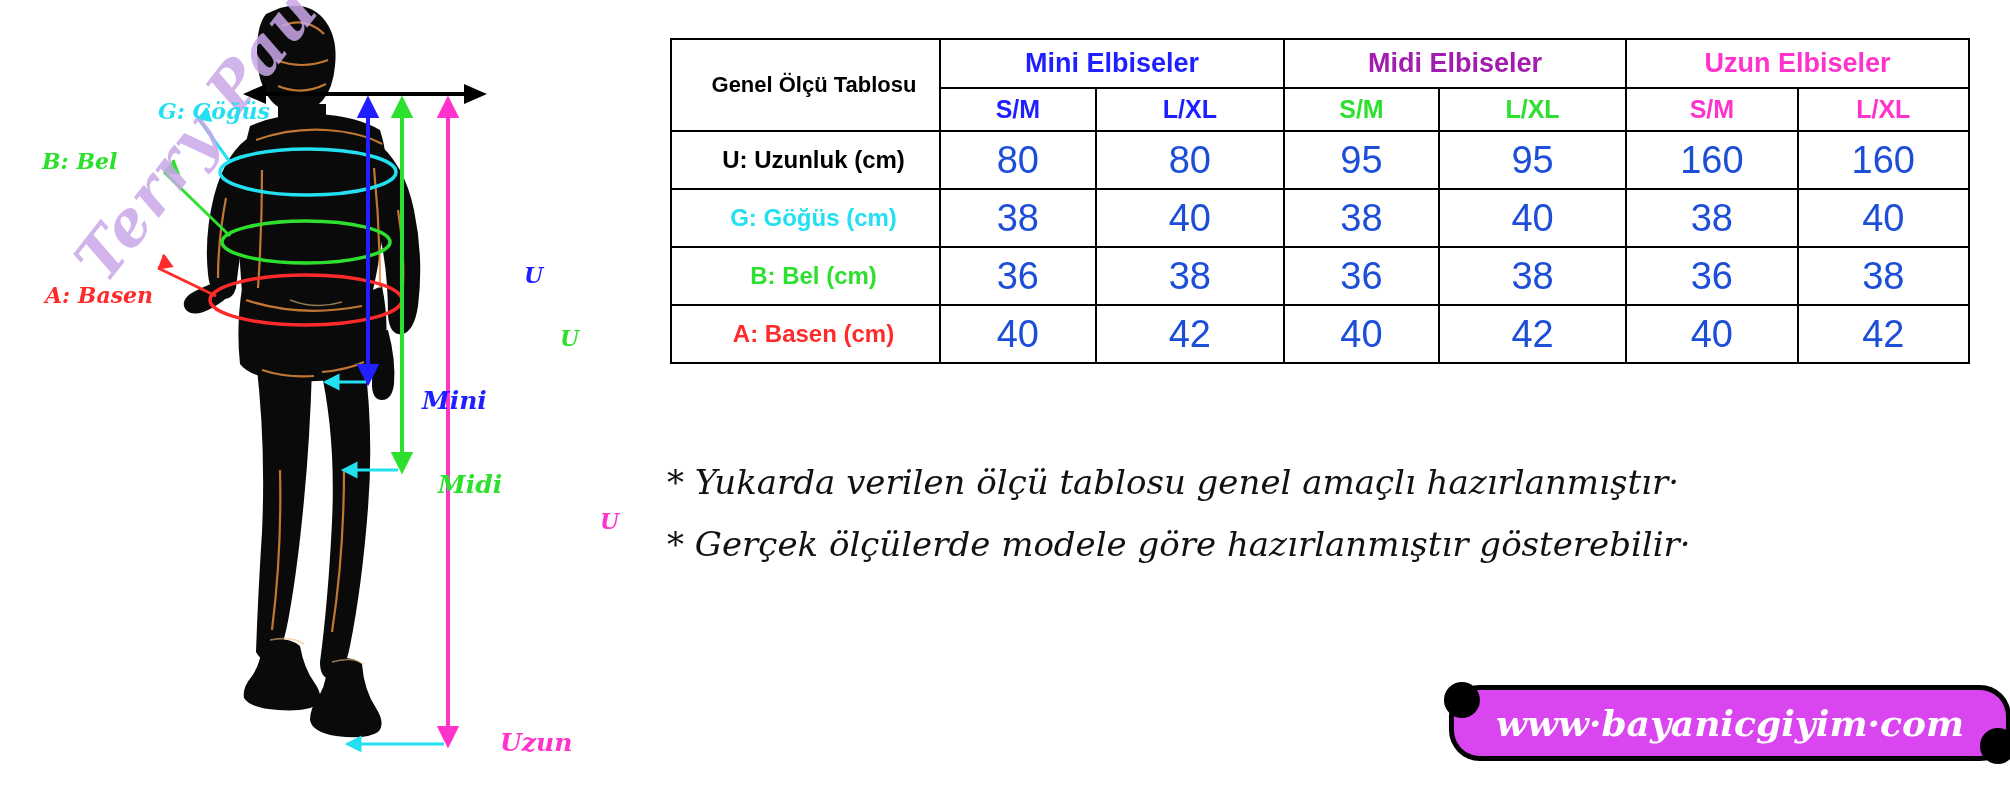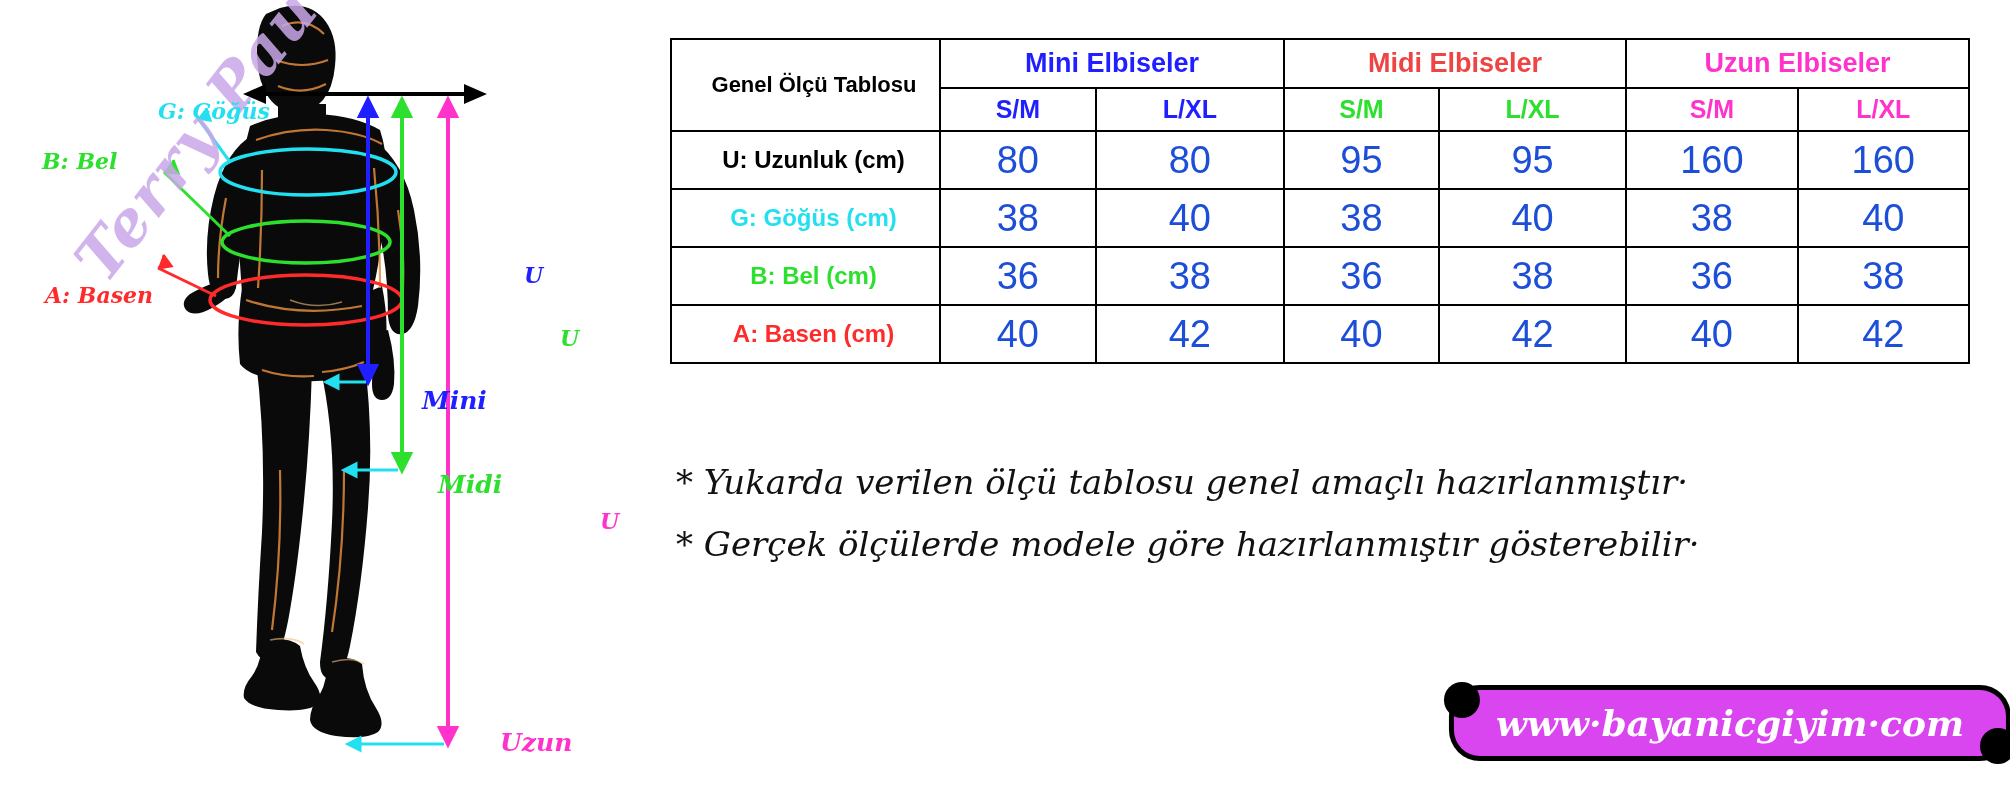--- a/index.html
+++ b/index.html
@@ -29,35 +29,35 @@
   .vlabel.u1{left:524px;top:262px;color:#1f1fff;}
   .vlabel.u2{left:560px;top:325px;color:#2ee02e;}
   .vlabel.u3{left:600px;top:508px;color:#ff33cc;}
 
   
   .right-panel{position:absolute;left:662px;top:0;width:1348px;height:811px;}
   table.size-table{position:absolute;left:8px;top:38px;border-collapse:collapse;width:1300px;}
   table.size-table td,table.size-table th{border:2px solid #000;text-align:center;vertical-align:middle;}
   .hdr-cat{font-weight:bold;font-size:27px;padding:8px 0;margin-top:32px;}
   .cat-mini{color:#1f1fff;}
-  .cat-midi{color:#ef4444;}
+  .cat-midi{color:#a21caf;}
   .cat-uzun{color:#ff33cc;}
   .hdr-sz{font-weight:bold;font-size:25px;padding:6px 0;}
   .sz-mini{color:#1f1fff;}
   .sz-midi{color:#2ee02e;}
   .sz-uzun{color:#ff33cc;}
   .corner{font-weight:bold;font-size:22px;color:#000;text-align:left;padding-left:18px;margin-left:8px;}
   .rowlabel{font-weight:bold;font-size:24px;text-align:left;padding:14px 0 14px 16px;white-space:nowrap;}
   .rl-u{color:#000;}
   .rl-g{color:#23e0f0;}
   .rl-b{color:#2ee02e;}
   .rl-a{color:#ff2b2b;}
   .val{font-size:38px;color:#1d4ed8;font-family:Liberation Sans, sans-serif;padding:6px 0;}
 
-  .notes{position:absolute;left:14px;top:462px;width:1330px;}
+  .notes{position:absolute;left:5px;top:462px;width:1330px;}
   .note{font-family:"DejaVu Serif",serif;font-style:italic;font-size:34px;color:#111;margin:0 0 22px 0;white-space:nowrap;}
 
   .urlbar{
     position:absolute;left:1068px;top:690px;transform:translateX(-50%);
     background:#d946ef;color:#fff;border-radius:26px;padding:12px 42px;
     font-family:"DejaVu Serif",serif;font-style:italic;font-weight:700;font-size:36px;white-space:nowrap;
     box-shadow:0 0 0 5px #000;
   }
   .urlbar::before,.urlbar::after{content:"";position:absolute;background:#000;border-radius:50%;}
   .urlbar::before{width:36px;height:36px;left:-10px;top:-8px;}

